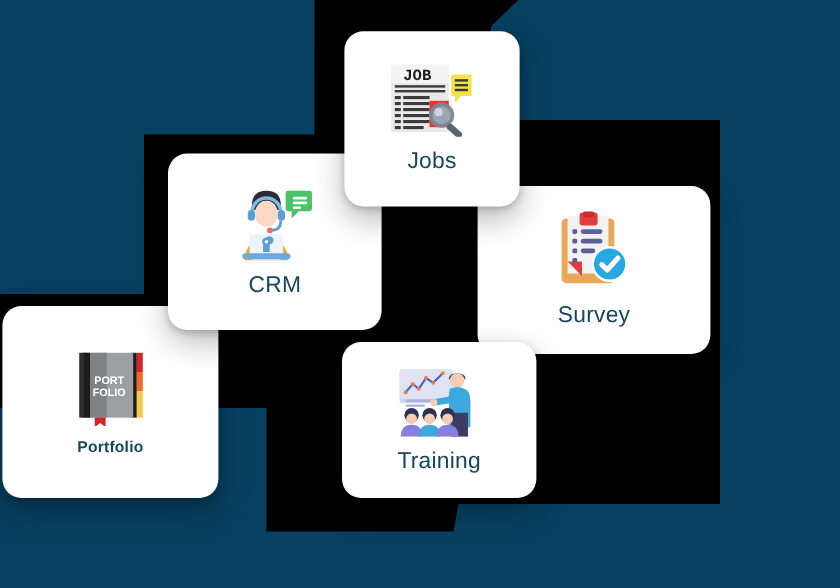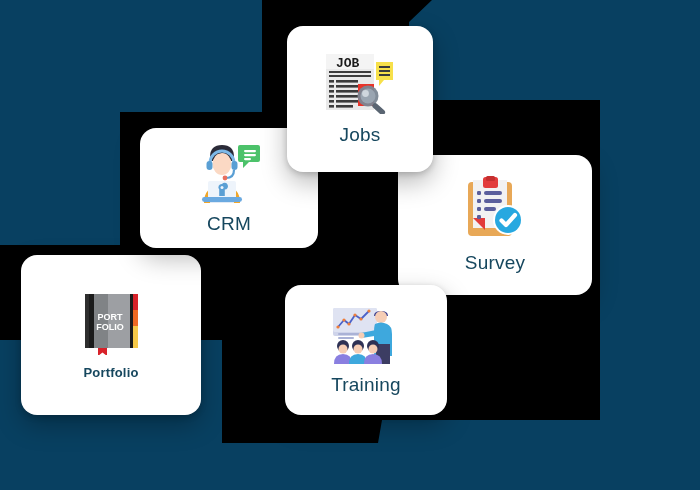--- a/index.html
+++ b/index.html
@@ -44,23 +44,23 @@
     color: #16475e;
     font-size: 19px;
     font-weight: 400;
     letter-spacing: .2px;
     white-space: nowrap;
     font-family: "Liberation Sans", sans-serif;
   }
 
   
   #card-jobs      { left: 287px; top: 26px;  width: 146px; height: 146px; }
-  #card-crm       { left: 140px; top: 128px; width: 178px; height: 120px; }
+  #card-crm       { left: 140px; top: 128px; width: 178px; height: 147px; }
   #card-survey    { left: 398px; top: 155px; width: 194px; height: 140px; }
-  #card-portfolio { left: 21px;  top: 255px; width: 180px; height: 160px; }
+  #card-portfolio { left: 2px;  top: 255px; width: 180px; height: 160px; }
   #card-training  { left: 285px; top: 285px; width: 162px; height: 130px; }
 
   #card-jobs      .card-label { font-size: 19px; }
   #card-crm       .card-label { font-size: 19px; }
   #card-survey    .card-label { font-size: 19px; }
   #card-portfolio .card-label { font-size: 13px; font-weight: bold; }
   #card-training  .card-label { font-size: 19px; }
 </style>
 </head>
 <body>

